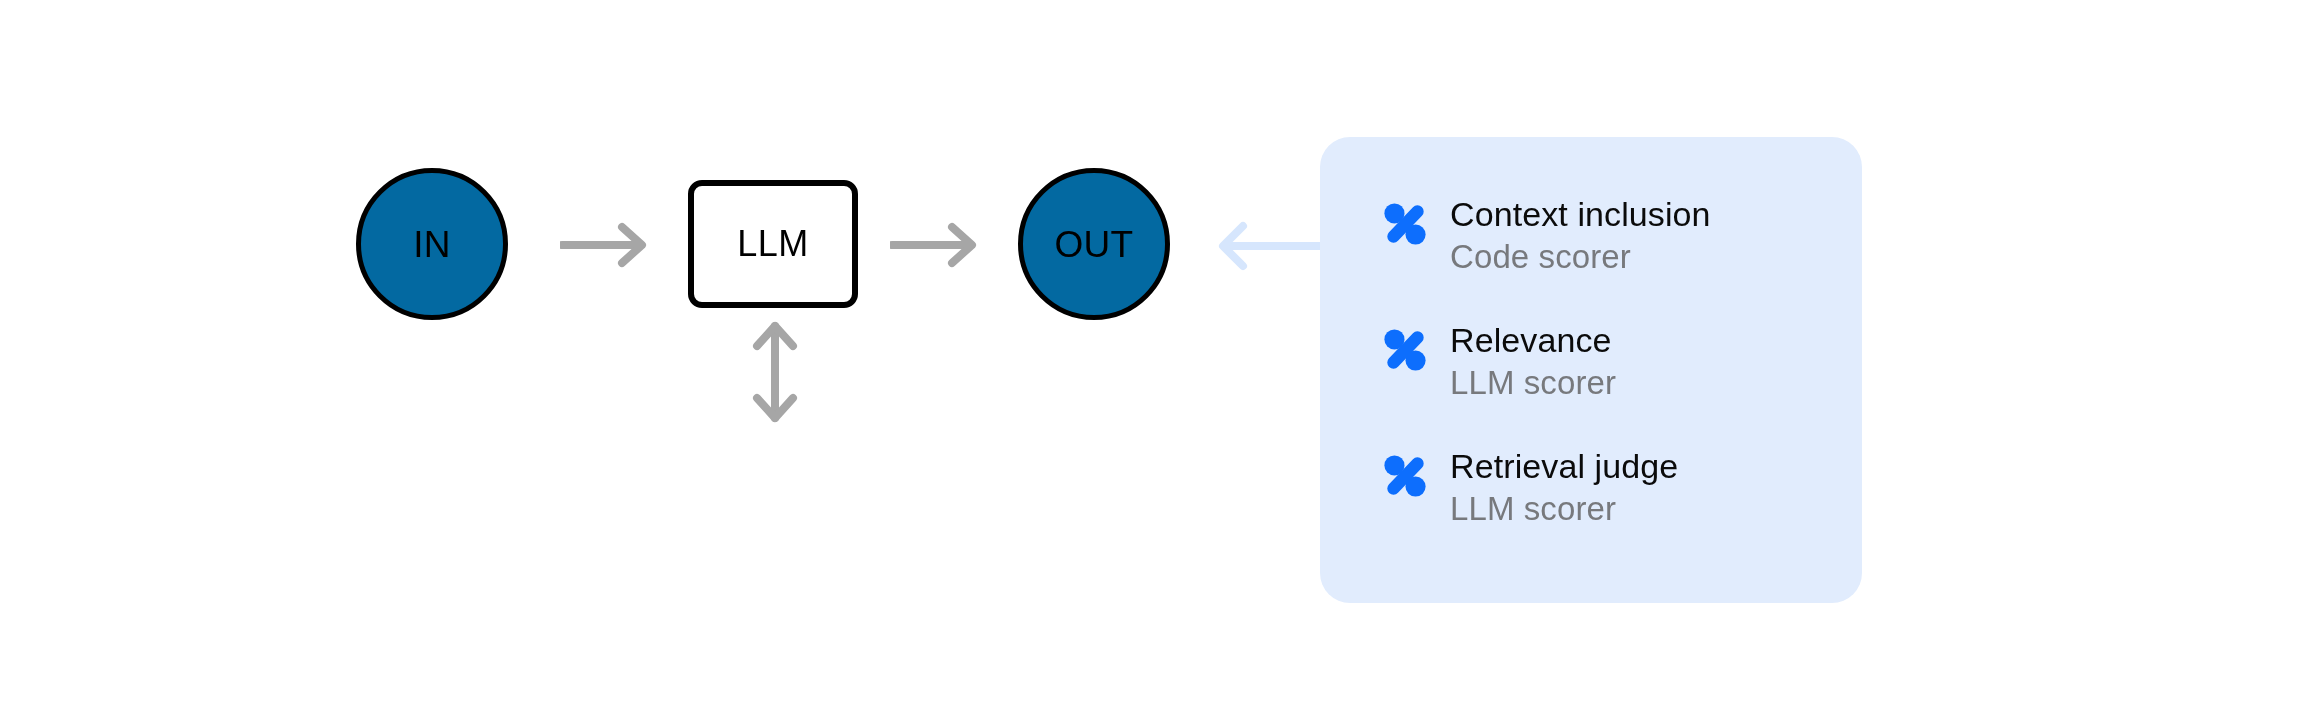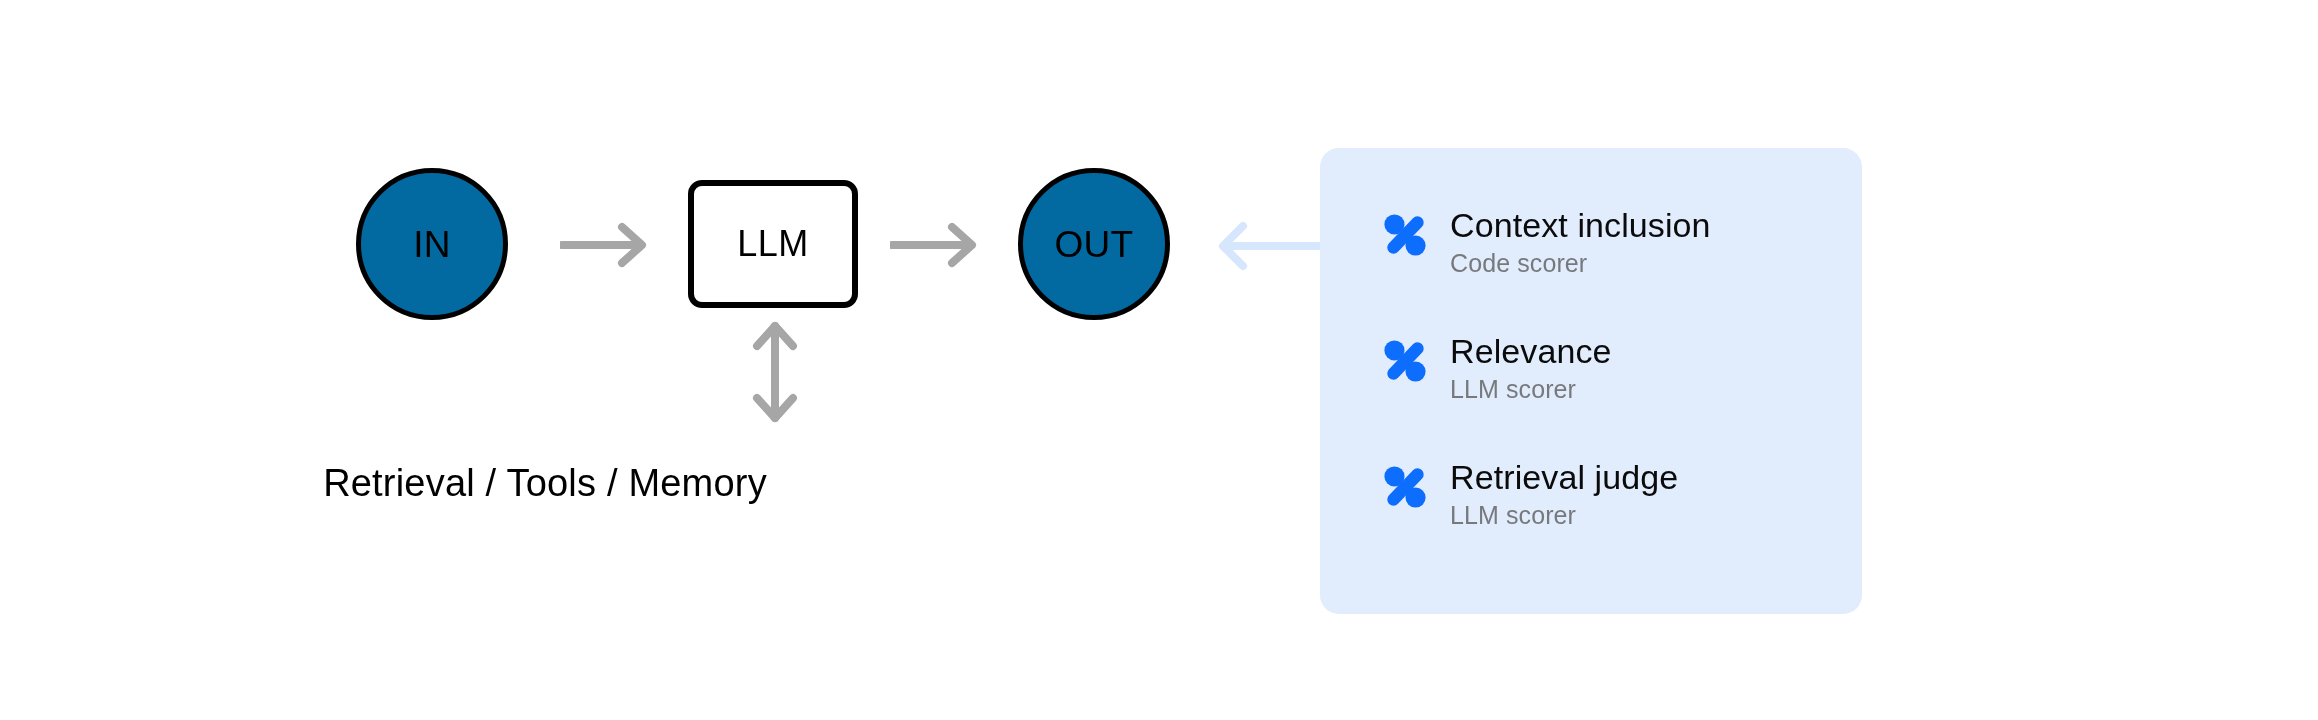--- a/index.html
+++ b/index.html
@@ -80,24 +80,24 @@
     text-align: center;
     font-size: 38px;
     color: #000000;
     letter-spacing: 0.2px;
   }
 
   
   #scorer-panel {
     position: absolute;
     left: 1320px;
-    top: 148px;
+    top: 137px;
     width: 542px;
     height: 466px;
-    border-radius: 19px;
+    border-radius: 30px;
     background: #e1ecfd;
     box-sizing: border-box;
     padding: 58px 0 0 62px;
   }
   .scorer-row {
     display: flex;
     align-items: flex-start;
     height: 126px;
   }
   .scorer-icon {
@@ -109,21 +109,21 @@
   }
   .scorer-text { display: flex; flex-direction: column; }
   .scorer-title {
     font-size: 34px;
     line-height: 1.12;
     color: #0b0b0b;
     letter-spacing: 0.1px;
   }
   .scorer-sub {
     margin-top: 6px;
-    font-size: 25px;
+    font-size: 33px;
     line-height: 1.1;
     color: #77797d;
     letter-spacing: 0.1px;
   }
 </style>
 </head>
 <body>
 
 <div id="canvas">
 
@@ -153,21 +153,20 @@
     <line x1="30" y1="6" x2="30" y2="98" stroke="#a6a6a6" stroke-width="8" stroke-linecap="round"></line>
     <polyline points="12,26 30,6 48,26" fill="none" stroke="#a6a6a6" stroke-width="8" stroke-linecap="round" stroke-linejoin="round"></polyline>
     <polyline points="12,78 30,98 48,78" fill="none" stroke="#a6a6a6" stroke-width="8" stroke-linecap="round" stroke-linejoin="round"></polyline>
   </svg>
 
   <svg class="arrow-svg" id="arrow-scorers-out" width="115" height="56" viewBox="0 0 115 56">
     <line x1="112" y1="28" x2="10" y2="28" stroke="#d6e6fd" stroke-width="8" stroke-linecap="round"></line>
     <polyline points="28,8 8,28 28,48" fill="none" stroke="#d6e6fd" stroke-width="8" stroke-linecap="round" stroke-linejoin="round"></polyline>
   </svg>
 
-  <div id="memory-caption">Retrieval / Tools / Memory</div>
 
   <div id="scorer-panel">
 
     <div class="scorer-row">
       <svg class="scorer-icon" viewBox="0 0 48 48">
         <circle cx="13" cy="13" r="10.5" fill="#0d6efd"></circle>
         <circle cx="35" cy="35" r="10.5" fill="#0d6efd"></circle>
         <line x1="12" y1="37" x2="37" y2="11" stroke="#0d6efd" stroke-width="13" stroke-linecap="round"></line>
       </svg>
       <div class="scorer-text">

